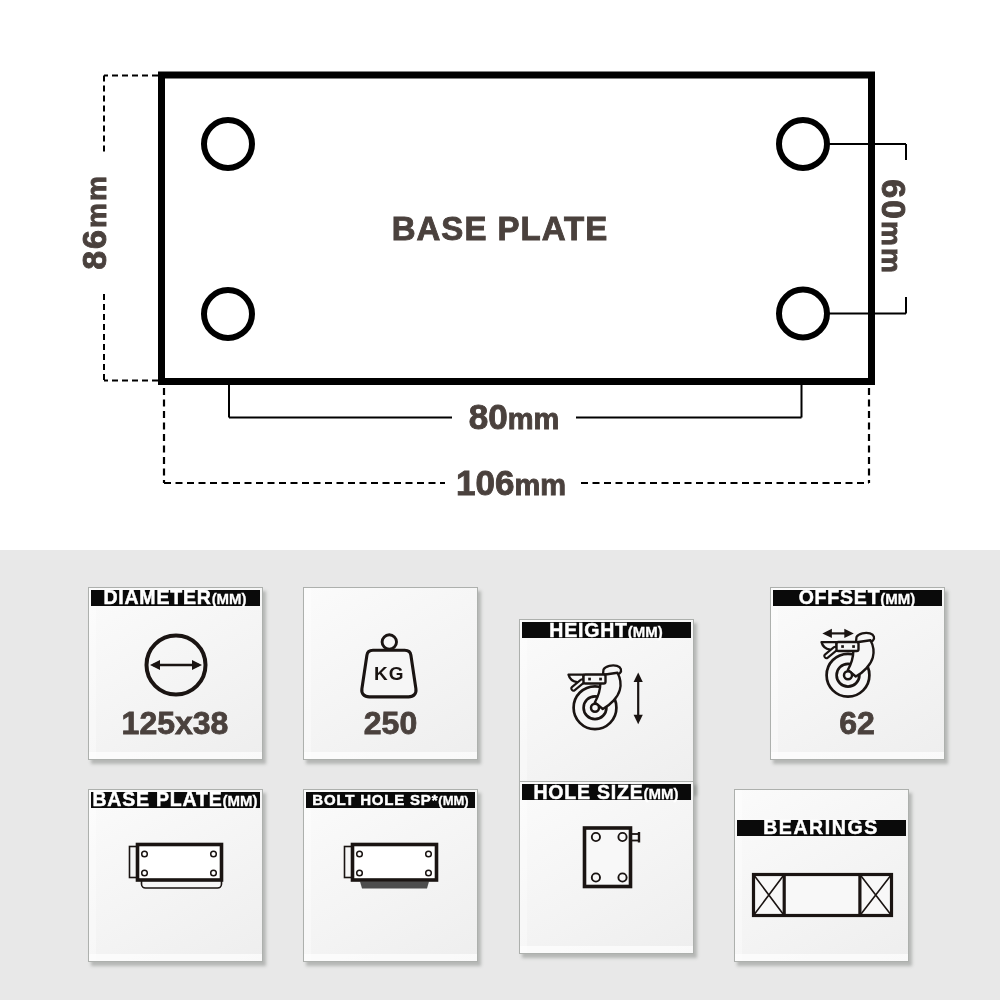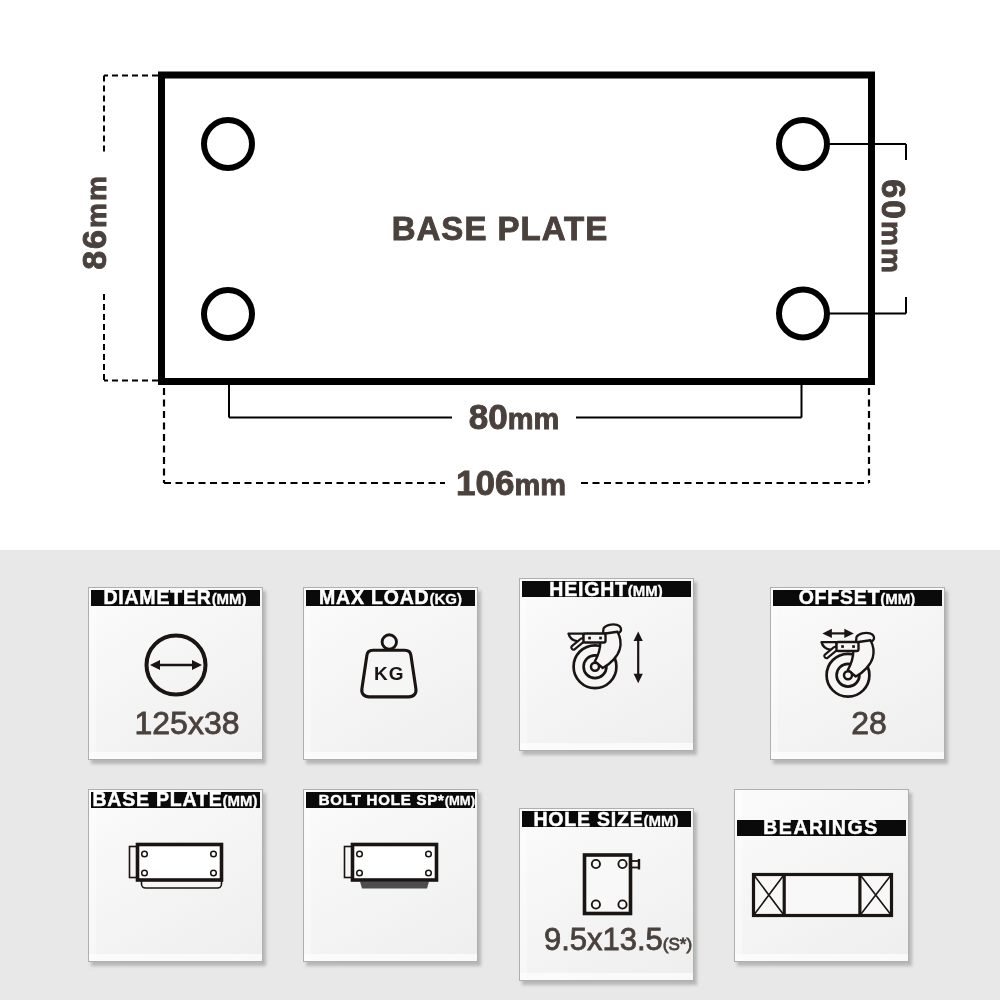--- a/index.html
+++ b/index.html
@@ -8,21 +8,21 @@
   .gray{position:absolute;left:0;top:550px;width:1000px;height:450px;background:#e8e8e8;}
   .card{position:absolute;width:173px;height:171px;
         background:linear-gradient(150deg,#fbfbfb 0%,#f4f4f4 55%,#eeeeee 100%);
         border:1px solid #adb0ad;
         box-shadow:3px 4px 3px rgba(120,125,120,.45), inset 0 -7px 0 rgba(255,255,255,.65), inset 7px 0 0 rgba(255,255,255,.35);}
   .hdr{position:absolute;left:2px;top:2px;right:2px;height:16px;background:#0a0a0a;
        color:#ffffff;font-weight:bold;font-size:19.5px;letter-spacing:.8px;-webkit-text-stroke:0.5px #fff;
        display:flex;align-items:center;justify-content:center;white-space:nowrap;}
   .hdr .sub{font-size:15px;letter-spacing:0;margin-top:2px;-webkit-text-stroke:0.3px #fff;}
   .num{position:absolute;left:0;top:117px;width:100%;text-align:center;
-       font-weight:normal;font-size:32px;color:#4a413d;letter-spacing:0;padding-left:12px;-webkit-text-stroke:0.8px #4a413d;}
+       font-weight:bold;font-size:32px;color:#4a413d;letter-spacing:0;-webkit-text-stroke:0.8px #4a413d;}
   .num .sub{font-size:17px;}
   .icon{position:absolute;left:0;top:0;}
 </style>
 </head>
 <body>
 
 <svg width="1000" height="550" viewBox="0 0 1000 550" style="position:absolute;left:0;top:0">
 
   <rect x="161.5" y="75" width="710" height="306.5" fill="#ffffff" stroke="#000000" stroke-width="7"></rect>
 
@@ -69,30 +69,30 @@
   <svg class="icon" width="173" height="120" viewBox="0 0 173 120">
     <circle cx="87" cy="77" r="29.5" fill="none" stroke="#1a1412" stroke-width="4"></circle>
     <line x1="64" y1="77" x2="110" y2="77" stroke="#1a1412" stroke-width="2.6"></line>
     <path d="M61 77 l10 -5 v10 Z" fill="#1a1412"></path>
     <path d="M113 77 l-10 -5 v10 Z" fill="#1a1412"></path>
   </svg>
   <div class="num">125x38</div>
 </div>
 
 <div class="card" style="left:303px;top:586.5px;">
-  <div class="hdr">MAX LOAD<span class="sub">(KG)</span></div>
 
   <svg class="icon" width="173" height="120" viewBox="0 0 173 120">
     <circle cx="85.3" cy="54" r="7.2" fill="none" stroke="#1a1412" stroke-width="2.9"></circle>
     <path d="M69 62.2 H100.7 C104.7 62.2 106.5 64.2 106.9 67.2 L111.9 100.7 C112.6 105.6 109.6 108.9 104.6 108.9 L65.2 108.9 C60.2 108.9 57.2 105.6 57.9 100.7 L62.9 67.2 C63.3 64.2 65.1 62.2 69 62.2 Z" fill="#f6f6f6" stroke="#1a1412" stroke-width="3.1" stroke-linejoin="round"></path>
     <text x="85.3" y="91.5" text-anchor="middle" font-size="19" font-weight="bold" fill="#1a1412" letter-spacing="1">KG</text>
   </svg>
+  <div class="num">250</div>
 </div>
 
-<div class="card" style="left:518.5px;top:578px;">
+<div class="card" style="left:518.5px;top:619px;">
   <div class="hdr">HEIGHT<span class="sub">(MM)</span></div>
 
   <svg class="icon" width="173" height="171" viewBox="0 0 173 171">
     <g id="caster">
       <circle cx="75" cy="87.7" r="21.4" fill="#f6f6f6" stroke="#1a1412" stroke-width="2.7"></circle>
       <circle cx="75" cy="87.7" r="11.4" fill="#f6f6f6" stroke="#1a1412" stroke-width="2.7"></circle>
       <path d="M48.5 54.6 L63.5 54.6 L63.5 63.3 L57 62.2 C52 61.2 49.5 58.4 48.5 54.6 Z" fill="#f6f6f6" stroke="#1a1412" stroke-width="2.3" stroke-linejoin="round"></path>
       <line x1="53.5" y1="68.5" x2="62" y2="61.5" stroke="#1a1412" stroke-width="6.2" stroke-linecap="round"></line>
       <line x1="53.5" y1="68.5" x2="62" y2="61.5" stroke="#f6f6f6" stroke-width="2.2" stroke-linecap="round"></line>
       <path d="M83.5 49.5 C85.5 45.8 92.5 44.6 97 45.8 C101.2 47 102.2 50.8 99.8 53.2 C97.8 55.2 94 55.6 91 55 L83 54.4 Z" fill="#f6f6f6" stroke="#1a1412" stroke-width="2.3" stroke-linejoin="round"></path>
@@ -114,65 +114,64 @@
   <div class="hdr">OFFSET<span class="sub">(MM)</span></div>
 
   <svg class="icon" width="173" height="171" viewBox="0 0 173 171">
     <use href="#caster" transform="translate(2,-0.5)"></use>
     <g>
       <line x1="57.5" y1="45.4" x2="77" y2="45.4" stroke="#1a1412" stroke-width="2.2"></line>
       <path d="M51.4 45.4 l9.5 -4.6 v9.2 Z" fill="#1a1412"></path>
       <path d="M82.8 45.4 l-9.5 -4.6 v9.2 Z" fill="#1a1412"></path>
     </g>
   </svg>
-  <div class="num">28</div>
+  <div class="num">62</div>
 </div>
 
 <div class="card" style="left:87.5px;top:788.5px;">
   <div class="hdr">BASE PLATE<span class="sub">(MM)</span></div>
 
   <svg class="icon" width="173" height="115" viewBox="0 0 173 115">
     <rect x="40.5" y="56.5" width="8" height="31" fill="#f6f6f6" stroke="#1a1412" stroke-width="1.6"></rect>
     <path d="M52.5 90 h80 v4 a4 4 0 0 1 -4 4 h-72 a4 4 0 0 1 -4 -4 Z" fill="#f6f6f6" stroke="#1a1412" stroke-width="1.6"></path>
     <rect x="48.5" y="54.5" width="84" height="35.5" fill="#ffffff" stroke="#1a1412" stroke-width="3.6"></rect>
     <circle cx="55.5" cy="64" r="2.8" fill="none" stroke="#1a1412" stroke-width="1.5"></circle>
     <circle cx="124.5" cy="64" r="2.8" fill="none" stroke="#1a1412" stroke-width="1.5"></circle>
     <circle cx="55.5" cy="83" r="2.8" fill="none" stroke="#1a1412" stroke-width="1.5"></circle>
     <circle cx="124.5" cy="83" r="2.8" fill="none" stroke="#1a1412" stroke-width="1.5"></circle>
   </svg>
 </div>
 
 <div class="card" style="left:303px;top:788.5px;">
-  <div class="hdr" style="font-size:15px;justify-content:flex-end;">BOLT HOLE SP*<span class="sub" style="font-size:13px;">(MM)</span></div>
+  <div class="hdr" style="font-size:15px;">BOLT HOLE SP*<span class="sub" style="font-size:13px;">(MM)</span></div>
 
   <svg class="icon" width="173" height="115" viewBox="0 0 173 115">
     <rect x="40.5" y="56.5" width="8" height="31" fill="#f6f6f6" stroke="#1a1412" stroke-width="1.6"></rect>
     <path d="M56 91.5 h69 l-2 7 h-65 Z" fill="#4d4d4d"></path>
     <rect x="48.5" y="54.5" width="84" height="35.5" fill="#ffffff" stroke="#1a1412" stroke-width="3.6"></rect>
     <circle cx="55.5" cy="64" r="2.8" fill="none" stroke="#1a1412" stroke-width="1.5"></circle>
     <circle cx="124.5" cy="64" r="2.8" fill="none" stroke="#1a1412" stroke-width="1.5"></circle>
     <circle cx="55.5" cy="83" r="2.8" fill="none" stroke="#1a1412" stroke-width="1.5"></circle>
     <circle cx="124.5" cy="83" r="2.8" fill="none" stroke="#1a1412" stroke-width="1.5"></circle>
   </svg>
 </div>
 
-<div class="card" style="left:518.5px;top:808px;">
+<div class="card" style="left:518.5px;top:781px;">
   <div class="hdr">HOLE SIZE<span class="sub">(MM)</span></div>
 
   <svg class="icon" width="173" height="115" viewBox="0 0 173 115">
     <rect x="64.5" y="46" width="46" height="58.5" fill="#f8f8f8" stroke="#1a1412" stroke-width="3.6"></rect>
     <line x1="110.5" y1="52" x2="119.5" y2="52" stroke="#1a1412" stroke-width="1.8"></line>
     <line x1="110.5" y1="58.5" x2="119.5" y2="58.5" stroke="#1a1412" stroke-width="1.8"></line>
     <line x1="119" y1="50" x2="119" y2="60.5" stroke="#1a1412" stroke-width="2.4"></line>
     <circle cx="75.9" cy="55" r="4.1" fill="none" stroke="#1a1412" stroke-width="1.9"></circle>
     <circle cx="102.5" cy="55" r="4.1" fill="none" stroke="#1a1412" stroke-width="1.9"></circle>
     <circle cx="75.9" cy="95.5" r="4.1" fill="none" stroke="#1a1412" stroke-width="1.9"></circle>
     <circle cx="102.5" cy="95.5" r="4.1" fill="none" stroke="#1a1412" stroke-width="1.9"></circle>
   </svg>
-  <div class="num" style="top:113px;font-size:31px;">9.5x13.5<span class="sub">(S*)</span></div>
 </div>
 
 <div class="card" style="left:733.5px;top:788.5px;">
   <div class="hdr" style="letter-spacing:1.6px;margin-top:28px;">BEARINGS</div>
 
   <svg class="icon" width="173" height="173" viewBox="0 0 173 173">
     <rect x="18.5" y="84.5" width="138" height="41" fill="#f8f8f8" stroke="#1a1412" stroke-width="3.2"></rect>
     <line x1="49.2" y1="84.5" x2="49.2" y2="125.5" stroke="#1a1412" stroke-width="3.2"></line>
     <line x1="124.9" y1="84.5" x2="124.9" y2="125.5" stroke="#1a1412" stroke-width="3.2"></line>
     <path d="M18.5 84.5 L49.2 125.5 M18.5 125.5 L49.2 84.5 M124.9 84.5 L156.5 125.5 M124.9 125.5 L156.5 84.5" stroke="#1a1412" stroke-width="1.6"></path>

